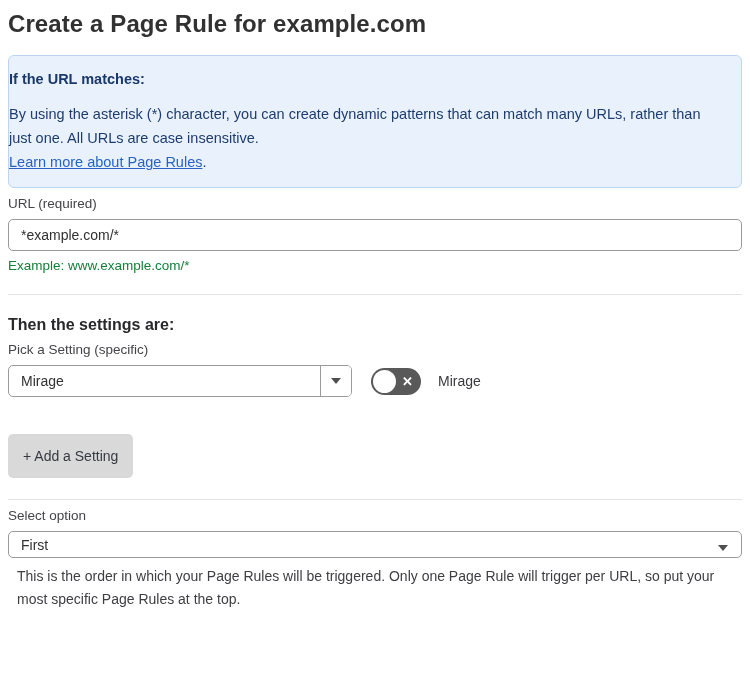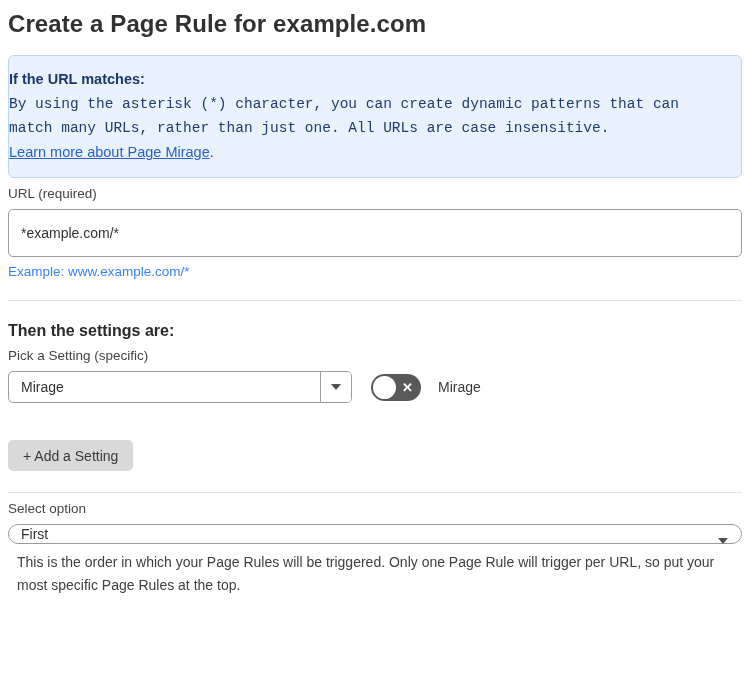--- a/index.html
+++ b/index.html
@@ -31,44 +31,44 @@
     padding: 11px 16px 13px 0;
     color: #1e3c6e;
     font-size: 14.5px;
     line-height: 24px;
   }
   .info-box .info-heading {
     font-weight: bold;
     font-size: 14.5px;
     color: #1a386b;
   }
-  .info-box .info-body { margin-top: 1px; max-width: 700px; font-family: Liberation Mono, monospace; }
+  .info-box .info-body { margin-top: 11px; max-width: 700px; }
   .info-link {
     color: #2962c4;
     text-decoration: underline;
     cursor: pointer;
   }
   .info-link-suffix { color: #1e3c6e; }
 
   
   .field-label {
     font-size: 13.5px;
     color: #444449;
     margin: 8px 0 8px 0;
   }
   .helper-text {
     font-size: 13.5px;
-    color: #3b82f6;
+    color: #15803d;
     margin-top: 7px;
   }
 
   
   .text-input {
     width: 100%;
-    height: 48px;
+    height: 32px;
     border: 1px solid #9b9b9b;
     border-radius: 5px;
     padding: 0 12px;
     font-size: 14px;
     color: #313131;
     font-family: "Liberation Sans", sans-serif;
     background: #fff;
     outline: none;
   }
 
@@ -171,30 +171,30 @@
     display: inline-flex;
     align-items: center;
     justify-content: center;
   }
   .btn-gray {
     background: #d9d9d9;
     color: #36393f;
   }
   .add-setting-btn {
     margin-top: 37px;
-    height: 31px;
+    height: 44px;
   }
 
   
   .select-full {
     position: relative;
     width: 100%;
-    height: 20px;
+    height: 27px;
     border: 1px solid #9b9b9b;
-    border-radius: 10px;
+    border-radius: 5px;
     background: #fff;
     display: flex;
     align-items: center;
     padding: 0 34px 0 12px;
     font-size: 14px;
     color: #313131;
     cursor: pointer;
   }
   .select-full .caret-down {
     position: absolute;
@@ -213,21 +213,21 @@
 </head>
 <body>
 
 <div class="container">
 
   <h1 class="page-title">Create a Page Rule for example.com</h1>
 
   <div class="info-box">
     <div class="info-heading">If the URL matches:</div>
     <div class="info-body">By using the asterisk (*) character, you can create dynamic patterns that can match many URLs, rather than just one. All URLs are case insensitive.</div>
-    <div class="info-footer"><a class="info-link">Learn more about Page Mirage</a><span class="info-link-suffix">.</span></div>
+    <div class="info-footer"><a class="info-link">Learn more about Page Rules</a><span class="info-link-suffix">.</span></div>
   </div>
 
   <div class="field-label">URL (required)</div>
   <input class="text-input" type="text" value="*example.com/*" style="">
   <div class="helper-text">Example: www.example.com/*</div>
 
   <hr class="divider">
 
   <div class="section-heading">Then the settings are:</div>
 

